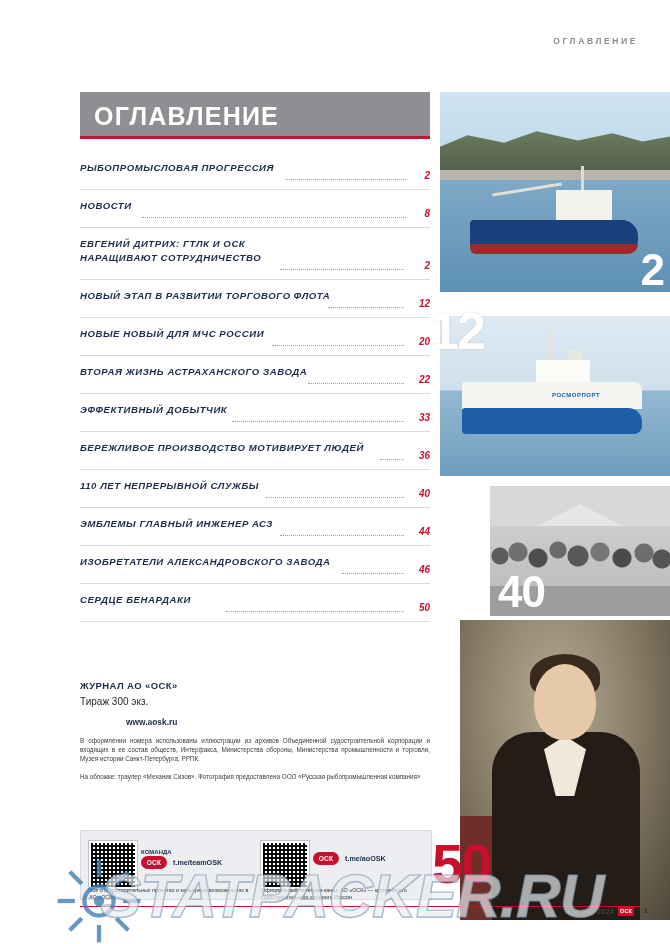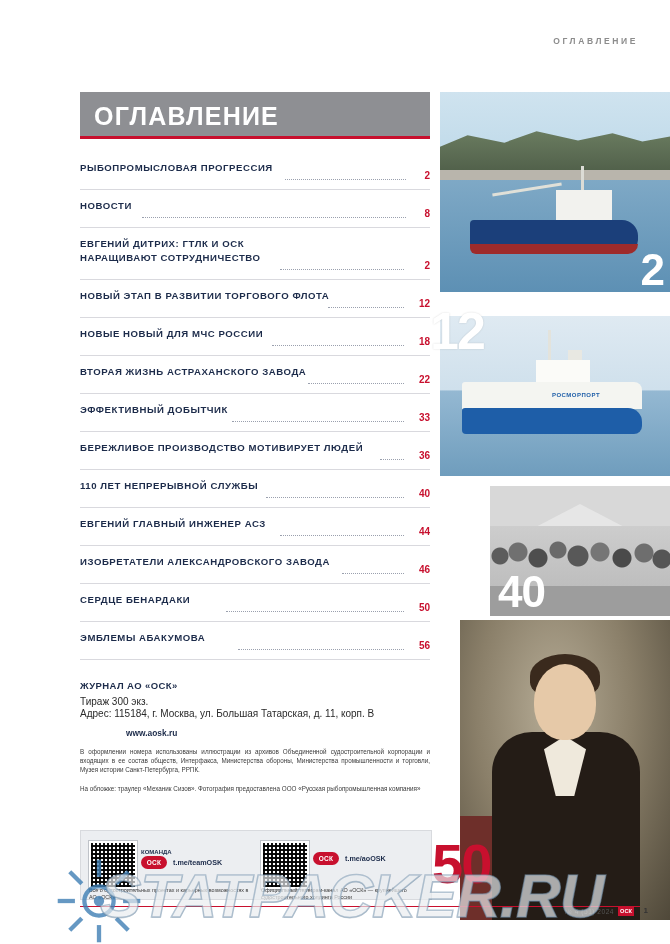--- a/index.html
+++ b/index.html
@@ -66,20 +66,21 @@
     position: absolute;
     left: 80px;
     top: 152px;
     width: 350px;
   }
   .toc-item {
     position: relative;
     border-bottom: 1px solid #d9d9de;
     padding: 9px 0 8px 0;
     min-height: 20px;
+    font-style: italic;
   }
   .toc-item:last-child { border-bottom: 1px solid #d9d9de; }
   .toc-label {
     display: inline-block;
     font-size: 9.6px;
     font-weight: bold;
     letter-spacing: 0.55px;
     color: #1c2b4a;
     line-height: 14px;
     max-width: 300px;
@@ -506,21 +507,21 @@
 
     <div class="toc-item">
       <span class="toc-label">НОВЫЙ ЭТАП В РАЗВИТИИ ТОРГОВОГО ФЛОТА</span>
       <span class="toc-leader" style="left:248px;right:26px;"></span>
       <span class="toc-page">12</span>
     </div>
 
     <div class="toc-item">
       <span class="toc-label">НОВЫЕ НОВЫЙ ДЛЯ МЧС РОССИИ</span>
       <span class="toc-leader" style="left:192px;right:26px;"></span>
-      <span class="toc-page">18</span>
+      <span class="toc-page">20</span>
     </div>
 
     <div class="toc-item">
       <span class="toc-label">ВТОРАЯ ЖИЗНЬ АСТРАХАНСКОГО ЗАВОДА</span>
       <span class="toc-leader" style="left:228px;right:26px;"></span>
       <span class="toc-page">22</span>
     </div>
 
 
     <div class="toc-item">
@@ -535,49 +536,43 @@
       <span class="toc-page">36</span>
     </div>
 
     <div class="toc-item">
       <span class="toc-label">110 ЛЕТ НЕПРЕРЫВНОЙ СЛУЖБЫ</span>
       <span class="toc-leader" style="left:186px;right:26px;"></span>
       <span class="toc-page">40</span>
     </div>
 
     <div class="toc-item">
-      <span class="toc-label">ЕВГЕНИЙ ГЛАВНЫЙ ИНЖЕНЕР АСЗ</span>
+      <span class="toc-label">ЭМБЛЕМЫ ГЛАВНЫЙ ИНЖЕНЕР АСЗ</span>
       <span class="toc-leader" style="left:200px;right:26px;"></span>
       <span class="toc-page">44</span>
     </div>
 
     <div class="toc-item">
       <span class="toc-label">ИЗОБРЕТАТЕЛИ АЛЕКСАНДРОВСКОГО ЗАВОДА</span>
       <span class="toc-leader" style="left:262px;right:26px;"></span>
       <span class="toc-page">46</span>
     </div>
 
     <div class="toc-item">
       <span class="toc-label">СЕРДЦЕ БЕНАРДАКИ</span>
       <span class="toc-leader" style="left:146px;right:26px;"></span>
       <span class="toc-page">50</span>
     </div>
 
-    <div class="toc-item">
-      <span class="toc-label">ЭМБЛЕМЫ АБАКУМОВА</span>
-      <span class="toc-leader" style="left:158px;right:26px;"></span>
-      <span class="toc-page">56</span>
-    </div>
 
   </div>
 
   <div class="imprint">
     <div class="imprint-title">ЖУРНАЛ АО «ОСК»</div>
     <div class="imprint-line">Тираж 300 экз.</div>
-    <div class="imprint-line">Адрес: 115184, г. Москва, ул. Большая Татарская, д. 11, корп. В</div>
     <div class="imprint-web">www.aosk.ru</div>
     <div class="imprint-small">В оформлении номера использованы иллюстрации из архивов Объединенной судостроительной корпорации и входящих в ее состав обществ, Интерфакса, Министерства обороны, Министерства промышленности и торговли, Музея истории Санкт-Петербурга, РРПК.</div>
     <div class="imprint-small block2">На обложке: траулер «Механик Сизов». Фотография предоставлена ООО «Русская рыбопромышленная компания»</div>
   </div>
 
   <div class="qr-panel">
     <div class="qr-col left">
       <div class="qr-box"></div>
       <div class="qr-brand">КОМАНДА</div>
       <div class="osk-badge">ОСК</div>

